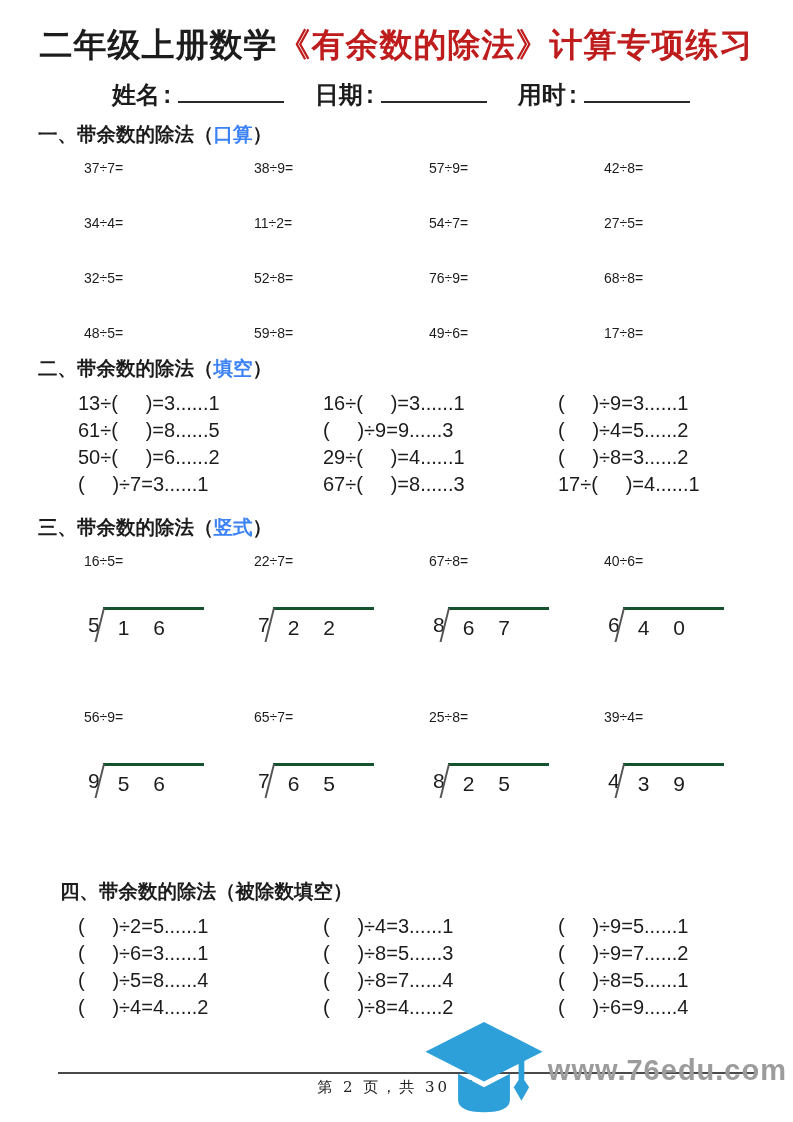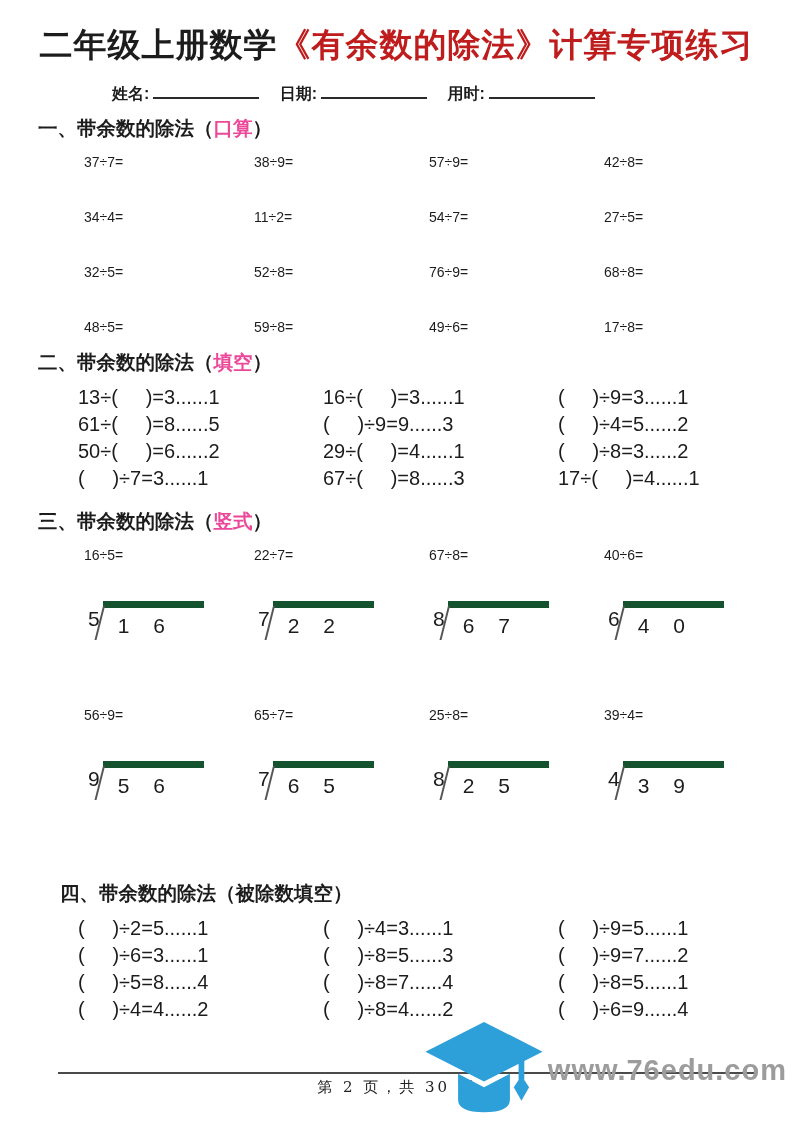--- a/index.html
+++ b/index.html
@@ -12,49 +12,49 @@
 
   
   .title {
     text-align:center; font-family:"DejaVu Serif","Liberation Serif",serif;
     font-weight:900; font-size:33px; letter-spacing:1px; line-height:1.25;
     white-space:nowrap;
   }
   .title .red { color:#bf1d1d; }
 
   
-  .info-row { margin:14px 0 0 74px; font-size:16px; font-weight:700; }
+  .info-row { margin:14px 0 0 74px; font-size:24px; font-weight:700;font-family:Liberation Mono, monospace; }
   .blank {
     display:inline-block; width:106px; height:18px; margin:0 16px 0 4px;
     border-bottom:2px solid #2a2a2a; vertical-align:baseline;
   }
   .blank.last { margin-right:0; }
 
   
   .sec-h { font-size:19.5px; font-weight:700; margin-top:10px; }
-  .kw-teal { color:#ec4899; }
+  .kw-teal { color:#3b82f6; }
 
   
   .grid4 {
     display:grid; grid-template-columns:170px 175px 175px auto;
     margin:9px 0 0 46px; row-gap:32px; font-size:14px; line-height:23px;
   }
   .grid3 {
     display:grid; grid-template-columns:245px 235px auto;
     margin:10px 0 0 40px; row-gap:4px; font-size:20px; line-height:23px;
   }
   .prob { white-space:pre; }
 
   
   .ldrow { display:grid; grid-template-columns:170px 175px 175px auto;
            margin:34px 0 0 50px; }
   .ld { display:inline-flex; align-items:flex-start; font-size:21px; }
   .ld .dvr { padding:6px 3px 0 0; }
   .ld .dvd {
-    position:relative; border-top:7px solid #14532d;
+    position:relative; border-top:3px solid #14532d;
     padding:6px 30px 4px 15px; letter-spacing:9px; white-space:pre;
   }
   .ld .dvd::before {
     content:""; position:absolute; left:0; top:-2px; width:2px; height:34px;
     background:#555; transform-origin:top left; transform:skewX(-14deg);
   }
   .eqrow2 { margin-top:62px; }
   .sec4-h { margin-top:78px;margin-left:22px; }
 
   

